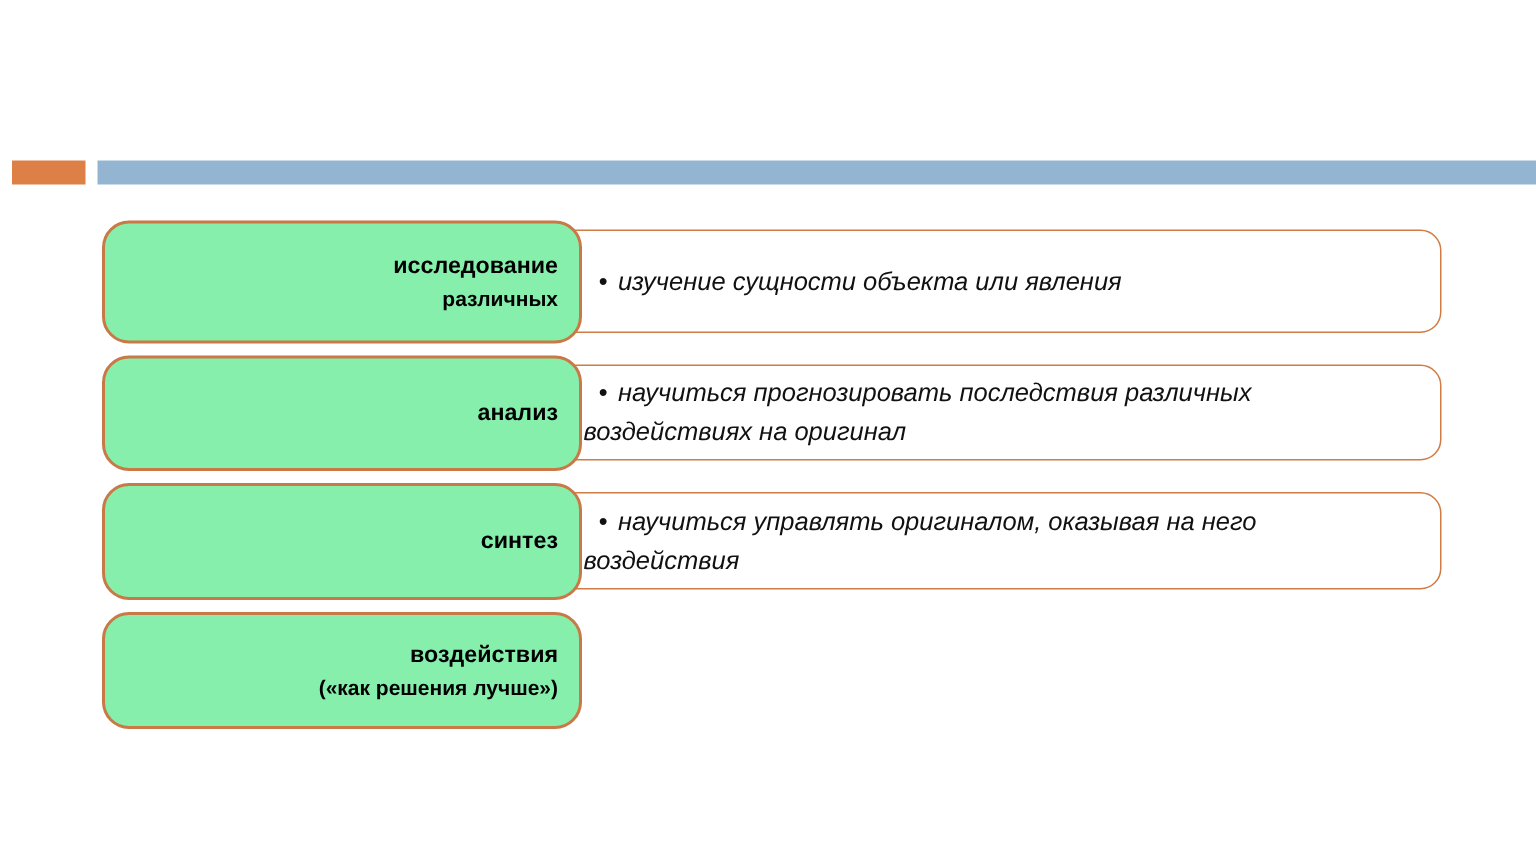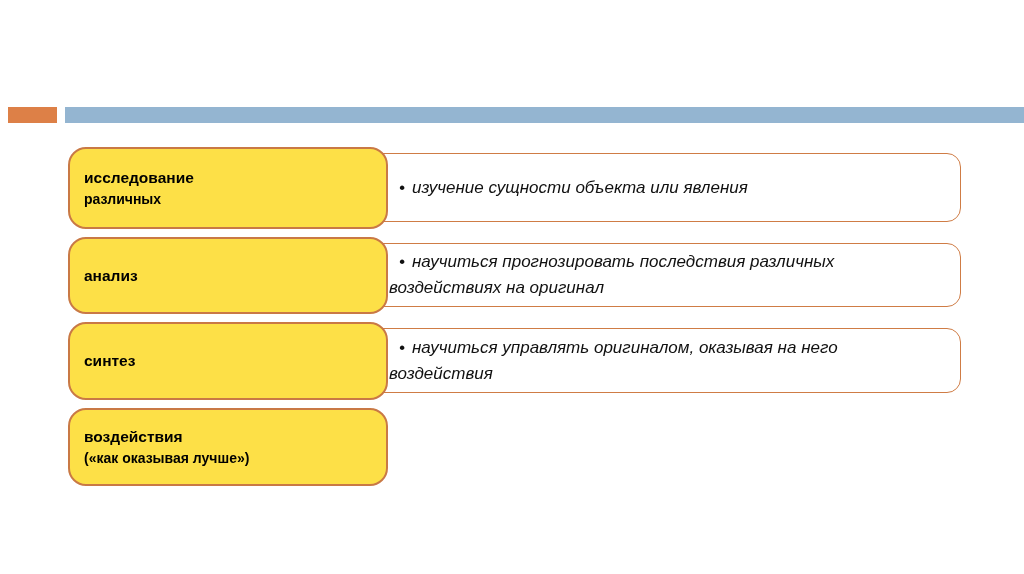--- a/index.html
+++ b/index.html
@@ -73,27 +73,27 @@
     line-height: 26px;
     color: #111111;
   }
   .bullet { margin-right: 7px; }
   .label-box {
     position: absolute;
     left: 0;
     top: 0;
     bottom: 0;
     width: 320px;
-    background: #fde047;
+    background: #86efac;
     border: 2px solid #C97945;
     border-radius: 18px;
     display: flex;
     flex-direction: column;
     justify-content: center;
-    align-items: flex-start;
+    align-items: flex-end;
     text-align: center;
     box-sizing: border-box;
     z-index: 2;
     padding: 4px 14px;
   }
   .label-line1 {
     font-weight: bold;
     font-size: 15.5px;
     line-height: 22px;
     color: #000000;
@@ -140,18 +140,18 @@
         <p class="desc-text"><span class="bullet">•</span><span>научиться управлять оригиналом, оказывая на него воздействия</span></p>
       </div>
       <div class="label-box">
         <span class="label-line1">синтез</span>
       </div>
     </div>
 
     <div class="row">
       <div class="label-box">
         <span class="label-line1">воздействия</span>
-        <span class="label-line2">(«как оказывая лучше»)</span>
+        <span class="label-line2">(«как решения лучше»)</span>
       </div>
     </div>
 
   </div>
 </div>
 
 </body></html>

